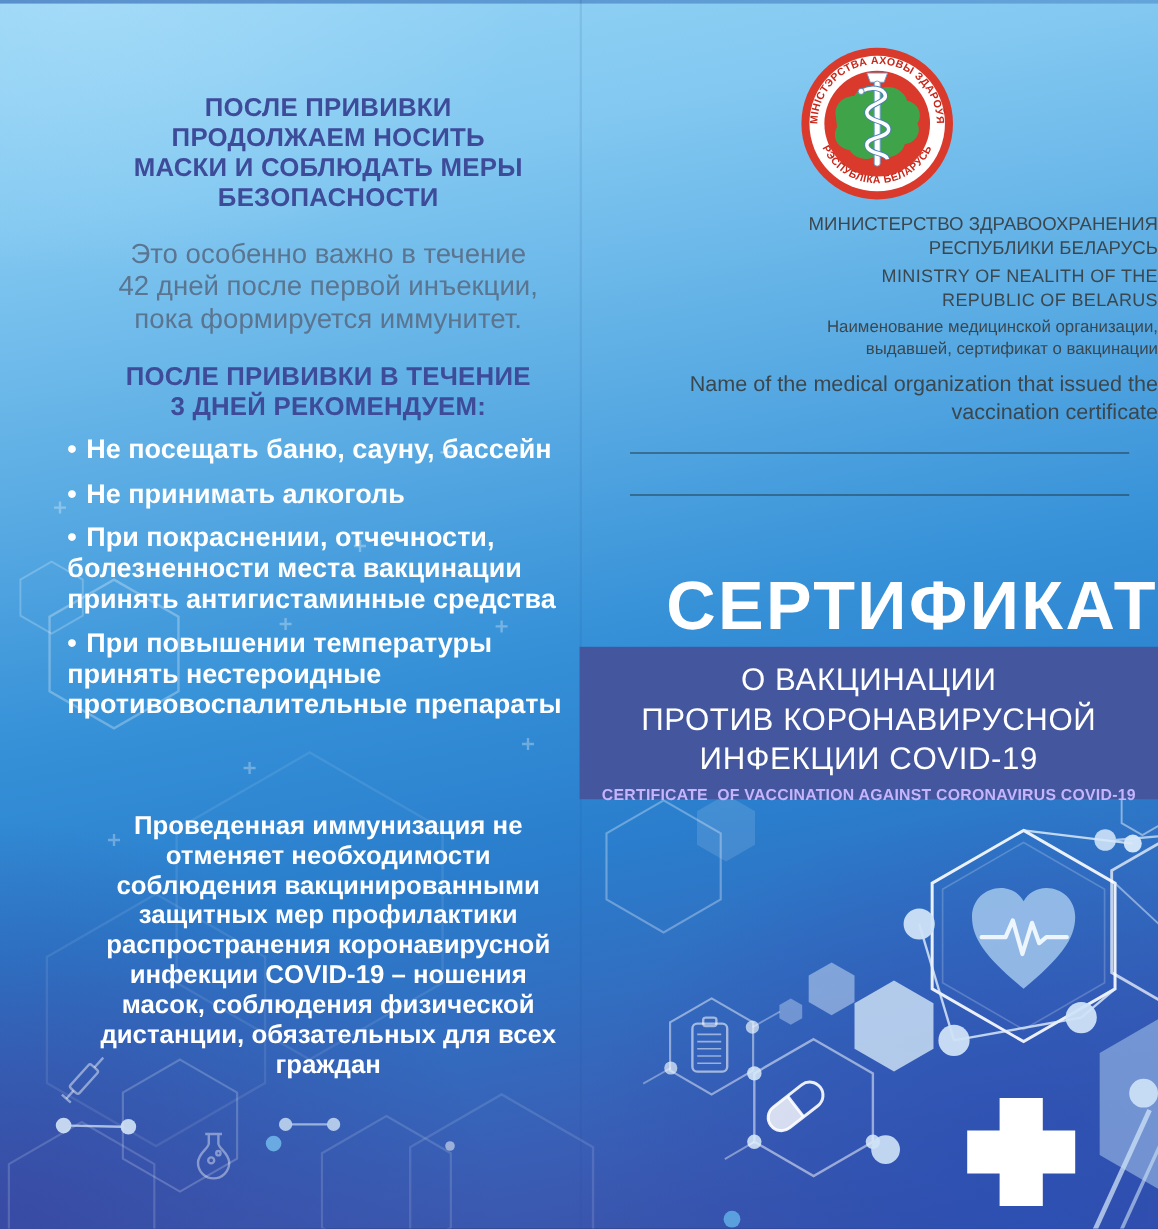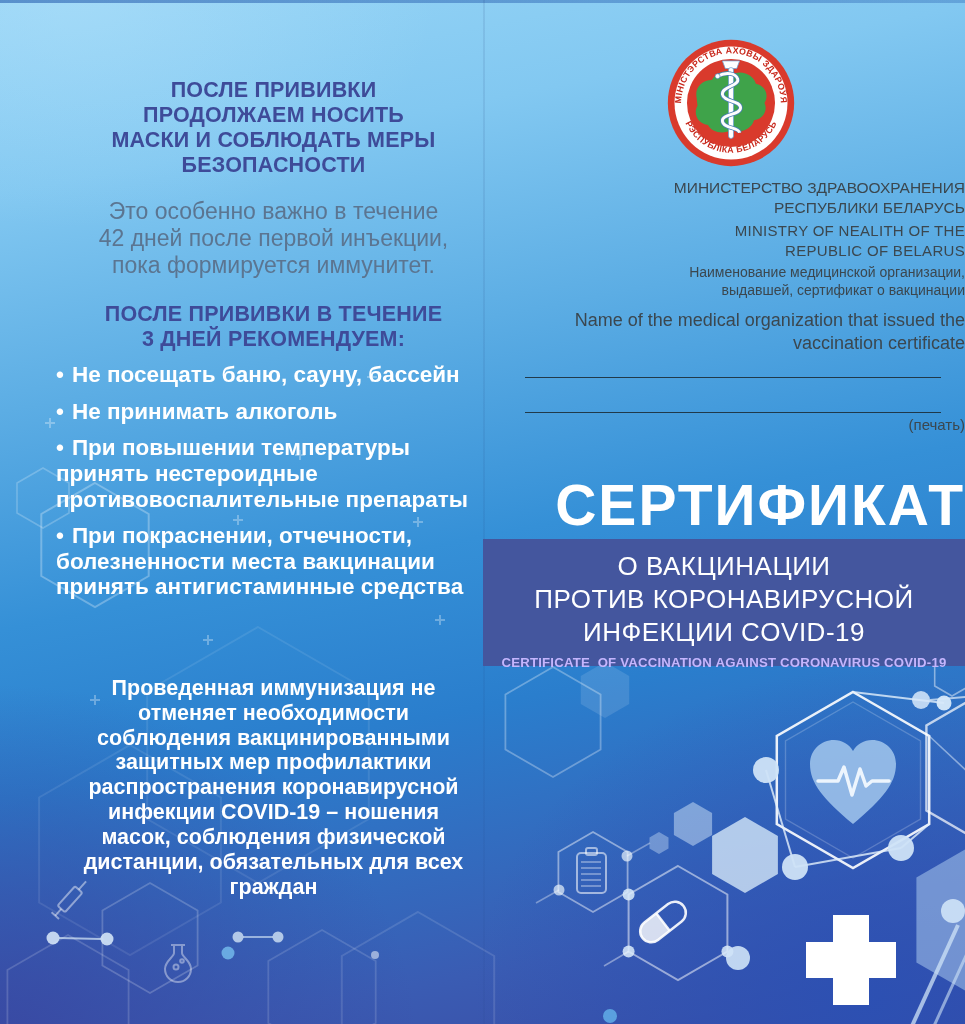--- a/index.html
+++ b/index.html
@@ -182,22 +182,22 @@
 МАСКИ И СОБЛЮДАТЬ МЕРЫ
 БЕЗОПАСНОСТИ</div>
     <div class="pl-block intro">Это особенно важно в течение
 42 дней после первой инъекции,
 пока формируется иммунитет.</div>
     <div class="pl-block h-navy heading2">ПОСЛЕ ПРИВИВКИ В ТЕЧЕНИЕ
 3 ДНЕЙ РЕКОМЕНДУЕМ:</div>
     <ul class="pl-block bullets">
       <li><span class="b">•</span><span>Не посещать баню, сауну, бассейн</span></li>
       <li><span class="b">•</span><span>Не принимать алкоголь</span></li>
+      <li><span class="b">•</span><span>При покраснении, отчечности, болезненности места вакцинации принять антигистаминные средства</span></li>
       <li><span class="b">•</span><span>При повышении температуры принять нестероидные противовоспалительные препараты</span></li>
-      <li><span class="b">•</span><span>При покраснении, отчечности, болезненности места вакцинации принять антигистаминные средства</span></li>
     </ul>
     <div class="pl-block closing">Проведенная иммунизация не
 отменяет необходимости
 соблюдения вакцинированными
 защитных мер профилактики
 распространения коронавирусной
 инфекции COVID-19 – ношения
 масок, соблюдения физической
 дистанции, обязательных для всех
 граждан</div>
@@ -239,21 +239,20 @@
 РЕСПУБЛИКИ БЕЛАРУСЬ</div>
     <div class="pr-abs ministry-en">MINISTRY OF NEALITH OF THE
 REPUBLIC OF BELARUS</div>
     <div class="pr-abs org-ru">Наименование медицинской организации,
 выдавшей, сертификат о вакцинации</div>
     <div class="pr-abs org-en">Name of the medical organization that issued the
 vaccination certificate</div>
 
     <div class="sig-line sig-1"></div>
     <div class="sig-line sig-2"></div>
-    <div class="pr-abs seal">(печать)</div>
 
     <div class="pr-abs cert-title">СЕРТИФИКАТ</div>
 
     <div class="band">
       <div class="band-sub">О ВАКЦИНАЦИИ
 ПРОТИВ КОРОНАВИРУСНОЙ
 ИНФЕКЦИИ COVID-19</div>
       <div class="band-sub-en">CERTIFICATE  OF VACCINATION AGAINST CORONAVIRUS COVID-19</div>
     </div>
   </div>

